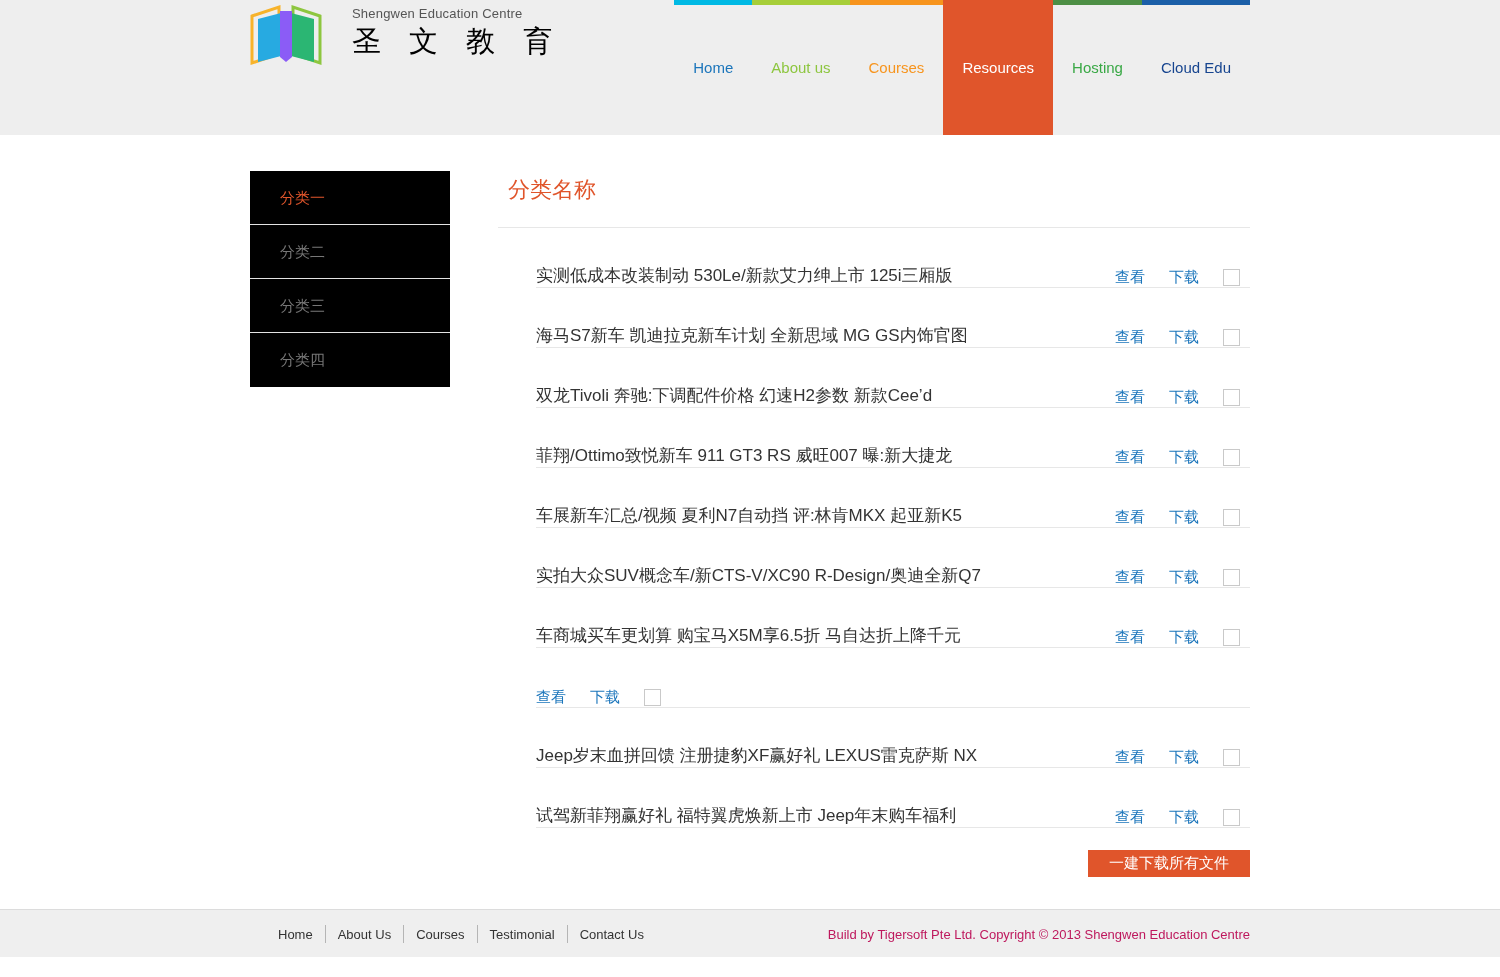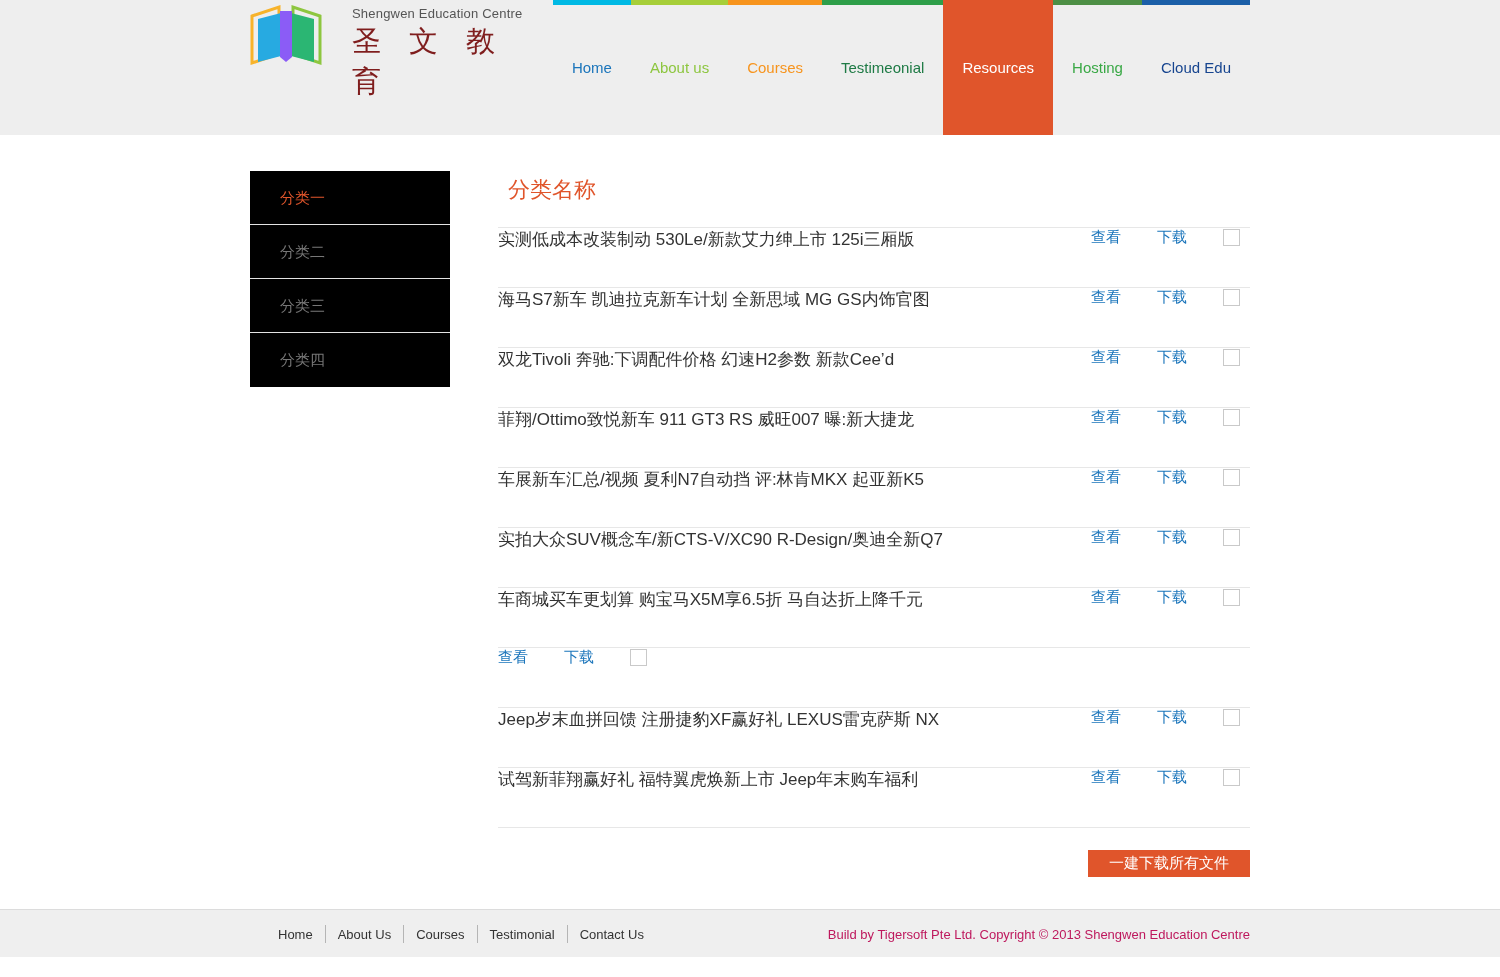--- a/index.html
+++ b/index.html
@@ -8,21 +8,21 @@
 
   .container { width: 1000px; margin: 0 auto; }
 
   
   .header { height: 135px; background: #eeeeee; }
   .header .container { display: flex; justify-content: space-between; height: 135px; }
 
   .logo { display: flex; align-items: flex-start; gap: 30px; padding-top: 4px; }
   .logo-icon { flex: 0 0 auto; }
   .logo-text .org-name { font-size: 13px; color: #555; letter-spacing: 0.2px; margin-bottom: 4px; }
-  .logo-text .cn-name { font-size: 29px; color: #7f1d1d; letter-spacing: 10px; font-weight: 500; }
+  .logo-text .cn-name { font-size: 29px; color: #000000; letter-spacing: 10px; font-weight: 500; }
 
   .main-nav { display: flex; height: 135px; }
   .nav-item { position: relative; display: flex; align-items: center; height: 135px;
               padding: 0 19px; font-size: 15px; cursor: pointer; white-space: nowrap; }
   .nav-item .strip { position: absolute; top: 0; left: 0; right: 0; height: 5px; }
   .nav-item.active { background: #e0552b; justify-content: flex-end; }
 
   
   .main-wrap { padding: 36px 0 0 0; }
   .main-wrap .container { display: flex; align-items: flex-start; }
@@ -30,24 +30,24 @@
   .sidebar { width: 200px; background: #000000; flex: 0 0 auto; }
   .sidebar-item { height: 54px; line-height: 54px; padding-left: 30px; font-size: 15px;
                   color: #777; cursor: pointer; }
   .sidebar-item:not(:last-child) { border-bottom: 1px solid #e3e3e3; }
   .sidebar-item.active { color: #e0552b; }
 
   .content { flex: 1; margin-left: 48px; }
   .content-title { font-size: 22px; color: #e0552b; font-weight: 400; margin: 4px 0 22px 10px; }
 
   .file-list { border-top: 1px solid #e7e7e7; }
-  .file-row { display: flex; align-items: flex-start; justify-content: space-between;
-              height: 60px; border-bottom: 1px solid #e7e7e7; }
+  .file-row { display: flex; align-items: flex-end; justify-content: space-between;
+              height: 60px; border-bottom: 1px solid #e7e7e7; margin-left: 38px; }
   .row-title { font-size: 17px; color: #333; }
-  .row-actions { display: flex; align-items: center; gap: 36px; padding-right: 10px; }
+  .row-actions { display: flex; align-items: center; gap: 24px; padding-right: 10px; }
   .row-actions a { font-size: 15px; color: #1b75bb; text-decoration: none; cursor: pointer; }
   .row-checkbox { width: 17px; height: 17px; background: #fff; border: 1px solid #c9c9c9;
                   display: inline-block; cursor: pointer; }
 
   .download-all-wrap { text-align: right; margin-top: 22px; }
   .download-all-btn { display: inline-block; background: #e0552b; color: #fff; border: none;
                       font-size: 15px; padding: 4px 21px; cursor: pointer;
                       font-family: "Liberation Sans", sans-serif; }
 
   
@@ -87,24 +87,20 @@
     <span>Home</span>
   </div>
         <div class="nav-item" style="color: rgb(141, 198, 63);">
     <span class="strip" style="background: rgb(166, 206, 57);"></span>
     <span>About us</span>
   </div>
         <div class="nav-item" style="color: rgb(247, 148, 29);">
     <span class="strip" style="background: rgb(247, 148, 29);"></span>
     <span>Courses</span>
   </div>
-        <div class="nav-item" style="color: rgb(30, 122, 69);">
-    <span class="strip" style="background: rgb(46, 158, 73);"></span>
-    <span>Testimeonial</span>
-  </div>
         <div class="nav-item active" style="color: rgb(255, 255, 255);">
 
     <span>Resources</span>
   </div>
         <div class="nav-item" style="color: rgb(57, 168, 69);">
     <span class="strip" style="background: rgb(77, 143, 69);"></span>
     <span>Hosting</span>
   </div>
         <div class="nav-item" style="color: rgb(23, 69, 143);">
     <span class="strip" style="background: rgb(27, 95, 168);"></span>

